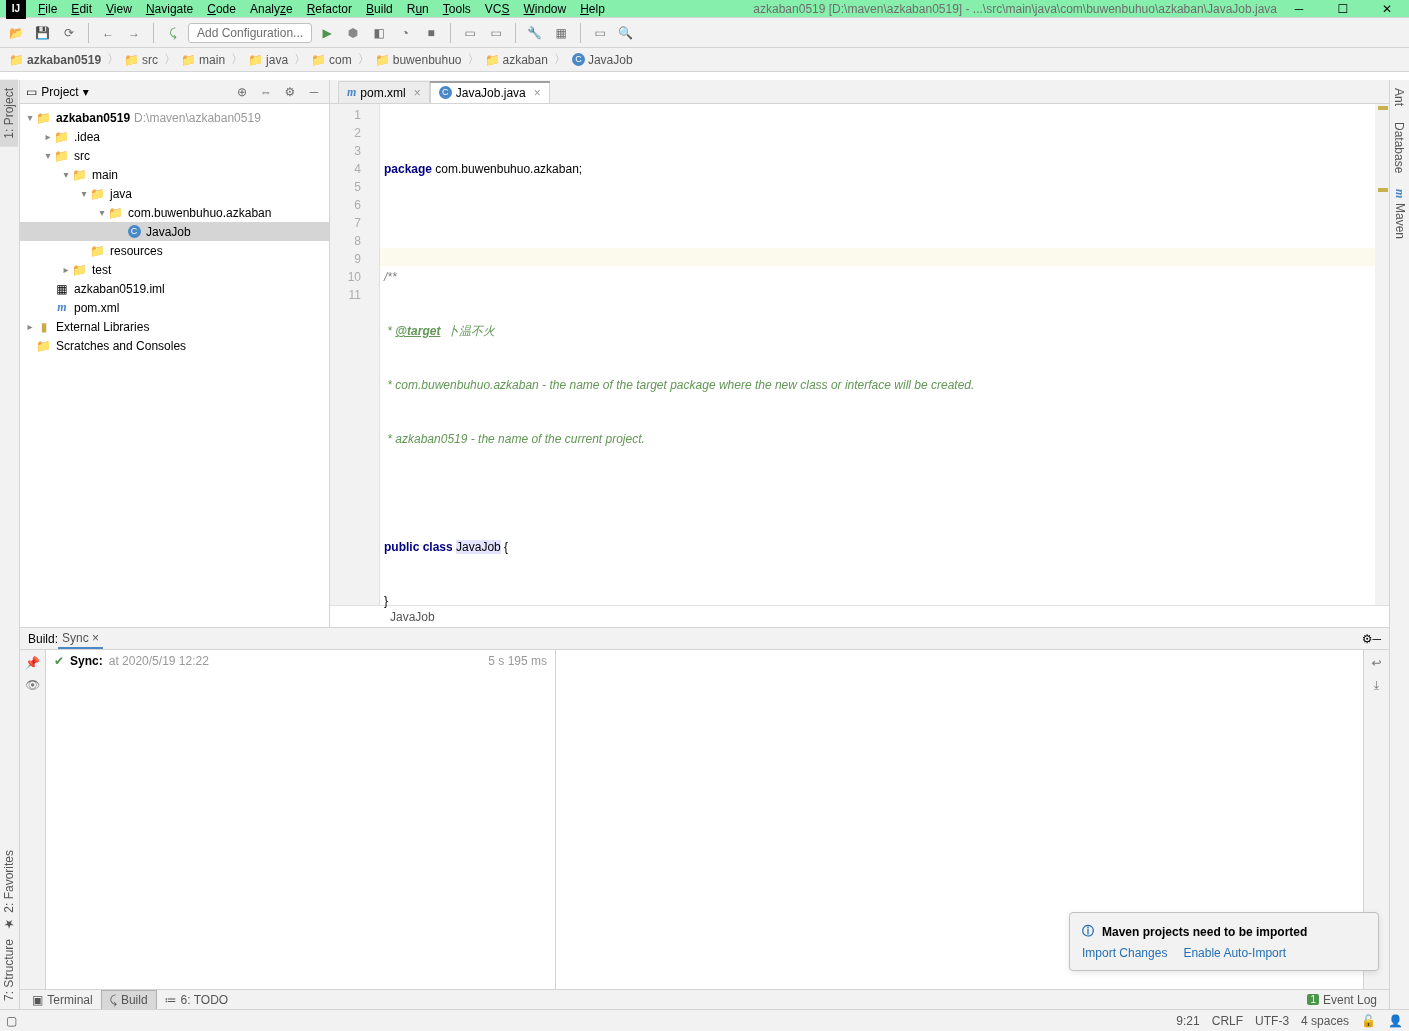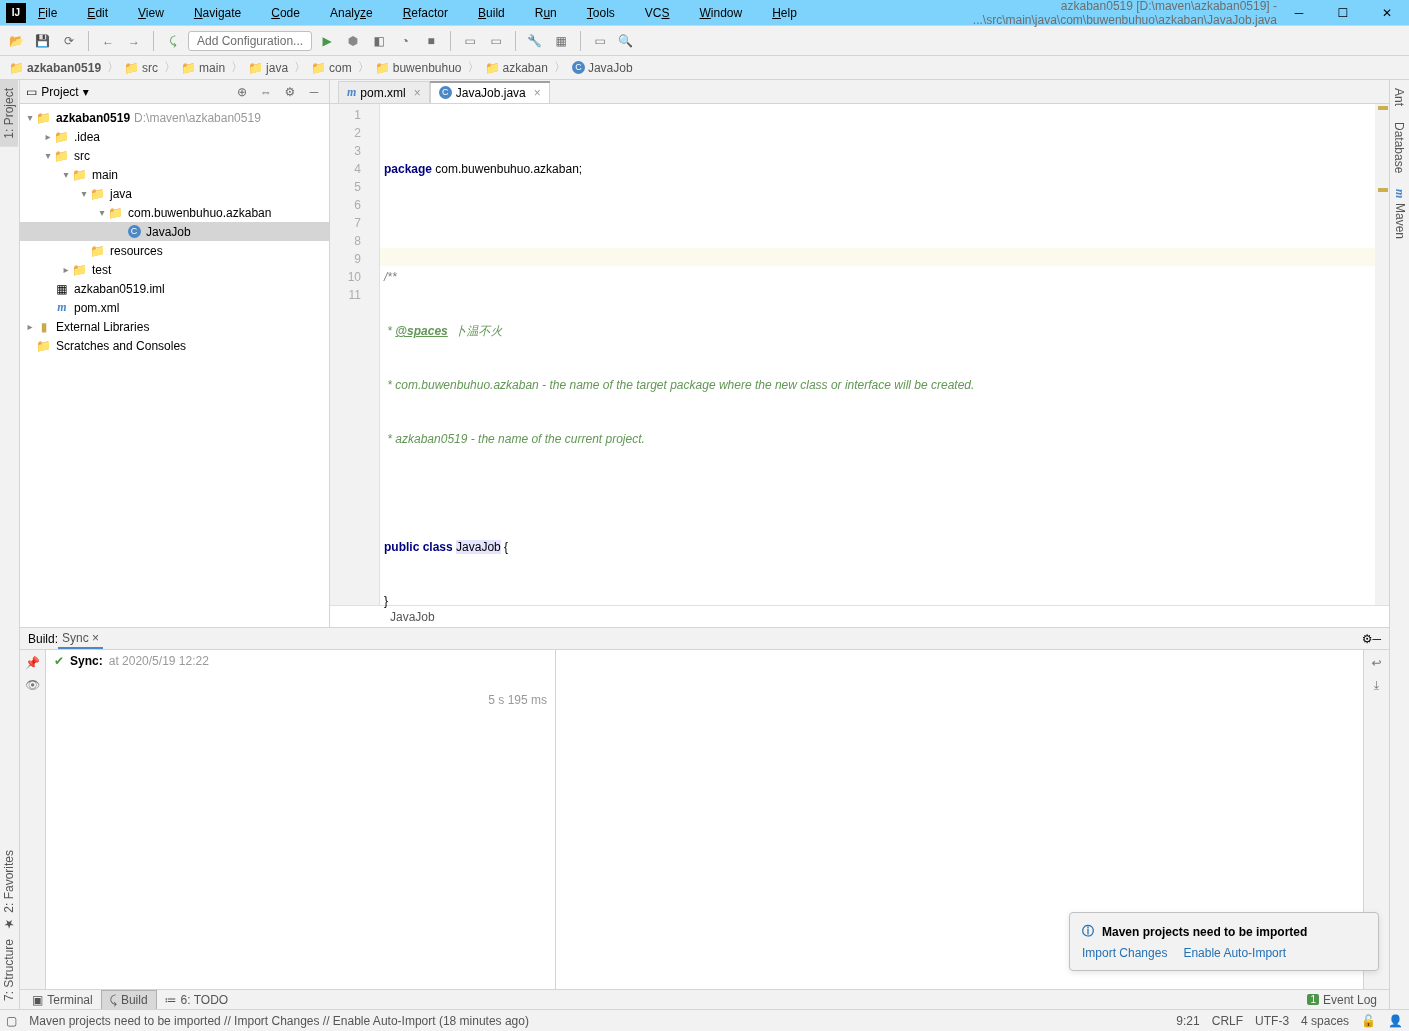--- a/index.html
+++ b/index.html
@@ -1,21 +1,21 @@
 <!DOCTYPE html>
 <html><head>
 <meta charset="utf-8">
 <style>
 * { margin:0; padding:0; box-sizing:border-box; font-family:"Segoe UI",Arial,sans-serif; font-size:12px; }
 body { background:#fff; color:#000; overflow:hidden; width:1409px; height:1031px; position:relative; }
 
 
-.titlebar { height:26px; background:#7dd3fc; display:flex; align-items:center; border-bottom:1px solid #d4d4d4; }
+.titlebar { height:18px; background:#86efac; display:flex; align-items:center; border-bottom:1px solid #d4d4d4; }
 .titlebar .logo { width:20px; height:20px; background:#000; color:#fff; display:flex; align-items:center; justify-content:center; font-weight:bold; margin:0 6px; font-size:10px; }
-.titlebar .menu { display:flex; gap:18px; }
+.titlebar .menu { display:flex; gap:2px; }
 .titlebar .menu span { padding:2px 6px; cursor:default; }
 .titlebar .menu span u { text-decoration:underline; }
 .titlebar .title { flex:1; text-align:right; color:#6e6e6e; }
 .titlebar .winbtns { display:flex; }
 .titlebar .winbtns div { width:44px; height:26px; display:flex; align-items:center; justify-content:center; }
 
 
 .toolbar { height:30px; background:#f2f2f2; display:flex; align-items:center; border-bottom:1px solid #d4d4d4; padding:0 6px; gap:4px; }
 .toolbar .tb-btn { width:22px; height:22px; display:flex; align-items:center; justify-content:center; color:#6e6e6e; }
 .toolbar .sep { width:1px; height:20px; background:#c0c0c0; margin:0 4px; }
@@ -75,21 +75,21 @@
 
 .build-panel { position:absolute; left:20px; right:20px; top:627px; bottom:42px; background:#fff; border-top:1px solid #d4d4d4; }
 .build-header { height:22px; background:#f2f2f2; border-bottom:1px solid #d4d4d4; display:flex; align-items:center; padding:0 8px; }
 .build-header .btab { padding:2px 4px; color:#555; }
 .build-header .btab.active { border-bottom:2px solid #4a88c7; }
 .build-header .spacer { flex:1; }
 .build-body { display:flex; height:calc(100% - 22px); }
 .build-left { width:26px; background:#f2f2f2; border-right:1px solid #d4d4d4; display:flex; flex-direction:column; align-items:center; padding-top:6px; gap:8px; color:#777; }
 .build-tree { width:510px; border-right:1px solid #d4d4d4; padding:4px 8px; position:relative; }
 .build-tree .sync-line { display:flex; align-items:center; gap:6px; }
-.build-tree .dur { position:absolute; right:8px; top:4px; color:#999;margin-top:39px; }
+.build-tree .dur { position:absolute; right:8px; top:4px; color:#999; }
 .build-right { flex:1; position:relative; }
 .build-right .side { position:absolute; right:0; top:0; bottom:0; width:26px; background:#f2f2f2; border-left:1px solid #d4d4d4; display:flex; flex-direction:column; align-items:center; padding-top:6px; gap:8px; color:#777; }
 
 
 .bottomstrip { position:absolute; left:20px; right:20px; bottom:22px; height:20px; background:#f2f2f2; border-top:1px solid #d4d4d4; display:flex; align-items:center; padding:0 4px; gap:0; }
 .bottomstrip .bt-tab { padding:2px 8px; display:flex; align-items:center; gap:4px; color:#555; }
 .bottomstrip .bt-tab.pressed { background:#d8d8d8; border:1px solid #b0b0b0; }
 .bottomstrip .spacer { flex:1; }
 
 
@@ -321,21 +321,21 @@
         <div class="gl">8</div>
         <div class="gl">9</div>
         <div class="gl">10</div>
         <div class="gl">11</div>
     </div>
     <div class="code">
       <div class="hl-line" style="top:144px"></div>
       <div class="ln"><span class="kw">package</span><span> com.buwenbuhuo.azkaban;</span></div>
       <div class="ln"></div>
       <div class="ln"><span class="cm">/**</span></div>
-      <div class="ln"><span class="doc"> * </span><span class="tag">@spaces</span><span class="doc">  卜温不火</span></div>
+      <div class="ln"><span class="doc"> * </span><span class="tag">@target</span><span class="doc">  卜温不火</span></div>
       <div class="ln"><span class="doc"> * com.buwenbuhuo.azkaban - the name of the target package where the new class or interface will be created.</span></div>
       <div class="ln"><span class="doc"> * azkaban0519 - the name of the current project.</span></div>
       <div class="ln"></div>
       <div class="ln"><span class="kw">public</span><span class="kw"> class </span><span style="background:#e4e4ff">JavaJob</span><span> {</span></div>
       <div class="ln"><span>}</span></div>
       <div class="ln"></div>
     </div>
     <div class="err-strip">
       <div class="mark" style="top:2px;background:#c9b24e"></div>
       <div class="mark" style="top:84px;background:#c9b24e"></div>
@@ -382,21 +382,20 @@
   <div class="bt-tab">≔ <span>6: TODO</span></div>
   <div class="spacer"></div>
   <div class="bt-tab">
       <span style="background:#4b9648;color:#fff;border-radius:2px;padding:0 3px;font-size:10px">1</span> 
       <span>Event Log</span>
     </div>
 </div>
 
 <div class="statusbar">
   <span>▢</span>
-  <span>Maven projects need to be imported // Import Changes // Enable Auto-Import (18 minutes ago)</span>
   <span class="spacer"></span>
   <span>9:21</span>
   <span>CRLF</span>
   <span>UTF-3</span>
   <span>4 spaces</span>
   <span class="lock">🔓</span>
   <span>👤</span>
 </div>
 
 <div class="notif">

